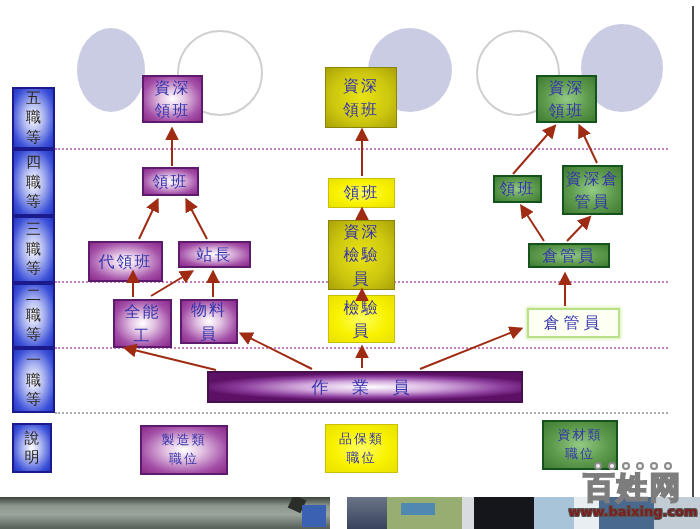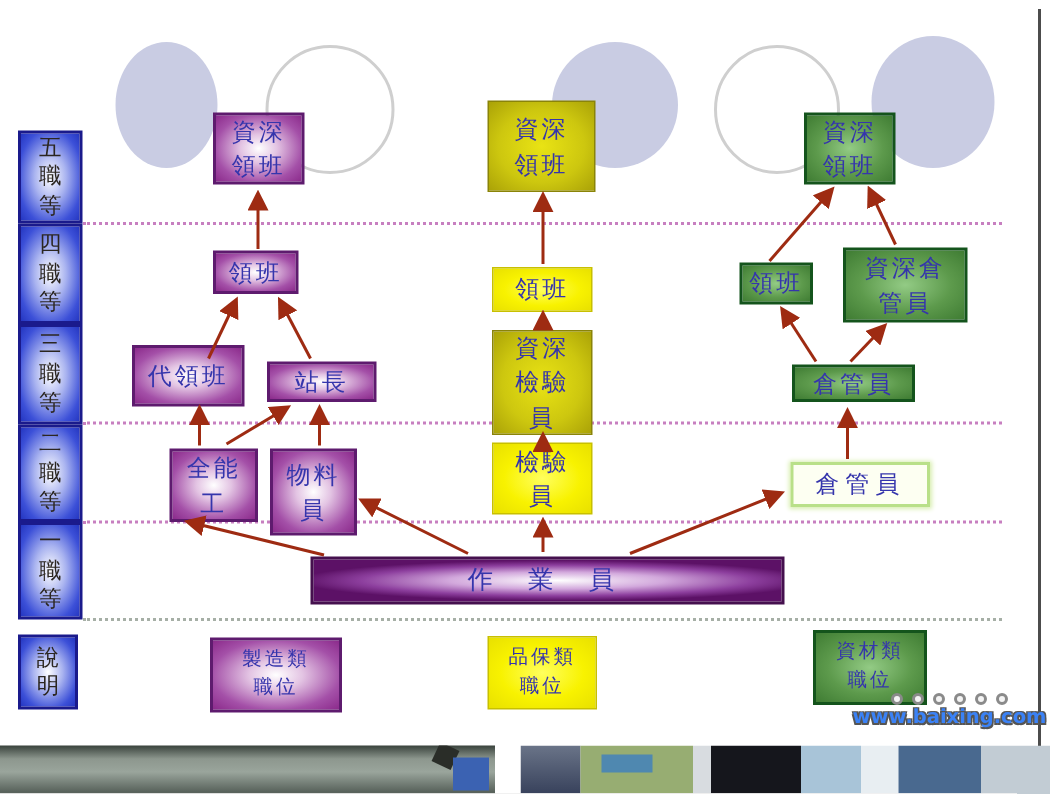--- a/index.html
+++ b/index.html
@@ -43,21 +43,21 @@
   #photo-left .dark-bit{position:absolute;right:26px;top:0;width:14px;height:14px;background:#2a2d28;transform:rotate(25deg);}
   #photo-right{left:347px;width:353px;display:flex;}
   #photo-right div{height:100%;}
   
   #wm{position:absolute;left:566px;top:462px;width:134px;z-index:4;text-align:center;}
   #wm .dots{display:flex;justify-content:center;gap:6px;margin-bottom:1px;}
   #wm .dots span{width:8px;height:8px;border-radius:50%;background:#f4f4f4;border:2px solid #8a8a8a;box-sizing:border-box;}
   #wm .logo{font-family:"DejaVu Sans","Liberation Sans",sans-serif;font-weight:bold;font-size:31px;
       line-height:1.05;color:#f2f2f2;-webkit-text-stroke:2px #7d7d7d;letter-spacing:2px;}
   #wm .url{font-family:"DejaVu Sans","Liberation Sans",sans-serif;font-weight:bold;font-size:13px;
-      color:#3b82f6;text-shadow:1px 1px 0 #555,-1px -1px 0 #555,1px -1px 0 #555,-1px 1px 0 #555;}
+      color:#7f1d1d;text-shadow:1px 1px 0 #555,-1px -1px 0 #555,1px -1px 0 #555,-1px 1px 0 #555;}
 </style>
 </head>
 <body>
 
 <div id="stage">
 
   <svg id="decor" width="700" height="529">
     <ellipse cx="111" cy="70" rx="34" ry="42" fill="#c9cce3"></ellipse>
     <ellipse cx="220" cy="73" rx="42" ry="42" fill="none" stroke="#cfcfcf" stroke-width="2"></ellipse>
     <ellipse cx="410" cy="70" rx="42" ry="42" fill="#c9cce3"></ellipse>
@@ -85,44 +85,44 @@
 等</div>
   <div class="bx lvl" style="top:348px;height:65px">一
 職
 等</div>
   <div class="bx lvl" style="top:423px;height:50px;width:40px">說
 明</div>
 
   <div class="bx purple" style="left:142px;top:75px;width:61px;height:48px">資深
 領班</div>
   <div class="bx purple" style="left:142px;top:167px;width:57px;height:29px">領班</div>
-  <div class="bx purple" style="left:88px;top:230px;width:75px;height:41px">代領班</div>
+  <div class="bx purple" style="left:88px;top:241px;width:75px;height:41px">代領班</div>
   <div class="bx purple" style="left:178px;top:241px;width:73px;height:27px">站長</div>
   <div class="bx purple" style="left:113px;top:299px;width:59px;height:49px">全能
 工</div>
-  <div class="bx purple" style="left:180px;top:299px;width:58px;height:58px">物料
+  <div class="bx purple" style="left:180px;top:299px;width:58px;height:45px">物料
 員</div>
   <div class="bx purple" style="left:140px;top:425px;width:88px;height:50px;font-size:13px">製造類
 職位</div>
 
   <div class="bx olive" style="left:325px;top:67px;width:72px;height:61px">資深
 領班</div>
   <div class="bx yellow" style="left:328px;top:178px;width:67px;height:30px">領班</div>
   <div class="bx olive" style="left:328px;top:220px;width:67px;height:70px">資深
 檢驗
 員</div>
   <div class="bx yellow" style="left:328px;top:295px;width:67px;height:48px">檢驗
 員</div>
   <div class="bx yellow" style="left:325px;top:424px;width:73px;height:49px;font-size:13px">品保類
 職位</div>
 
   <div class="bx green" style="left:536px;top:75px;width:61px;height:48px">資深
 領班</div>
   <div class="bx green" style="left:493px;top:175px;width:49px;height:28px">領班</div>
-  <div class="bx green" style="left:562px;top:165px;width:83px;height:50px">資深倉
+  <div class="bx green" style="left:562px;top:165px;width:61px;height:50px">資深倉
 管員</div>
   <div class="bx green" style="left:528px;top:243px;width:82px;height:25px">倉管員</div>
   <div class="bx lightg" style="left:527px;top:308px;width:93px;height:30px;letter-spacing:4px">倉管員</div>
   <div class="bx green" style="left:542px;top:420px;width:76px;height:50px;font-size:13px">資材類
 職位</div>
 
   <div class="bx oper" style="left:207px;top:371px;width:316px;height:32px">作 業 員</div>
 
   <svg id="arrows" width="700" height="529">
     <defs>
@@ -173,16 +173,17 @@
 
   <div id="wm">
     <div class="dots">
       <span></span>
         <span></span>
         <span></span>
         <span></span>
         <span></span>
         <span></span>
     </div>
+    <div class="logo">百姓网</div>
     <div class="url">www.baixing.com</div>
   </div>
 
 </div>
 
 </body></html>

